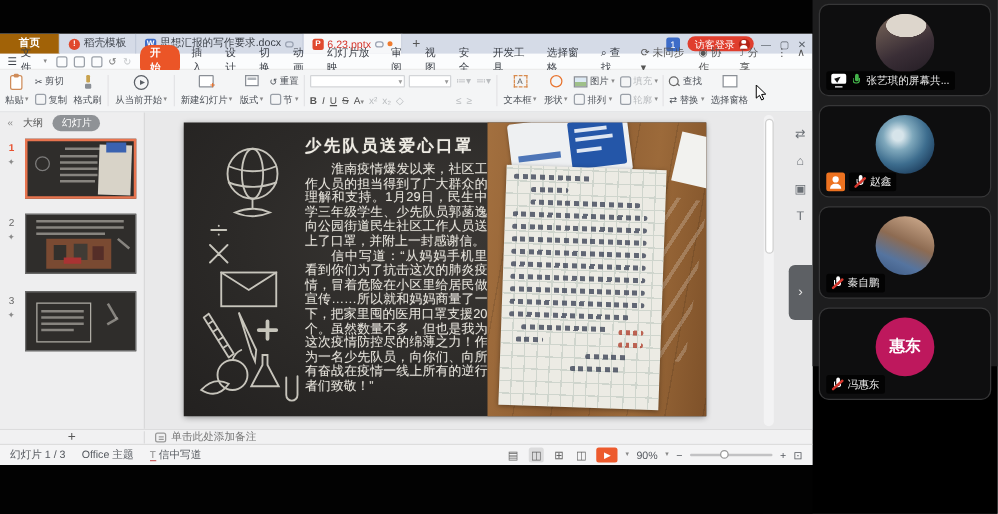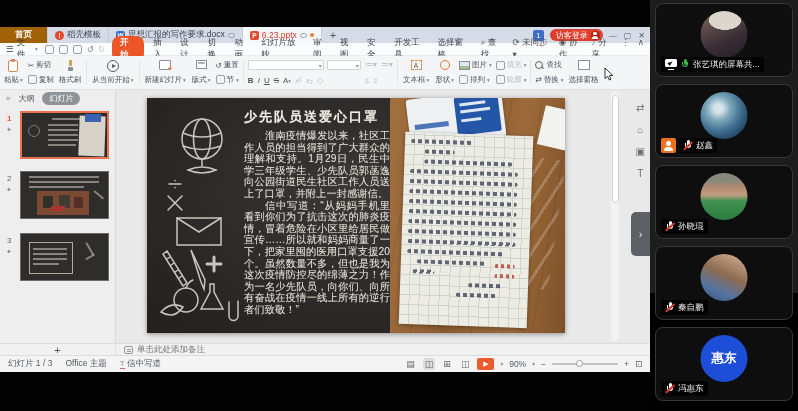--- a/index.html
+++ b/index.html
@@ -145,21 +145,21 @@
   .meeting{position:absolute;right:0;top:0;width:148px;height:293px;background:#1d1d1e;
     padding:3px 5px;display:flex;flex-direction:column;gap:7px}
   .tile{flex:none;height:74px;background:#0e0e0f;border:1px solid #373738;border-radius:8px;position:relative;overflow:hidden}
   .avatar{position:absolute;left:50%;top:7px;transform:translateX(-50%);width:47px;height:47px;border-radius:50%;
     display:flex;align-items:center;justify-content:center;color:#fff;font-size:12.5px;font-weight:bold}
   .av1{background:radial-gradient(ellipse 58% 34% at 52% 20%,#ddd6cc 58%,transparent 60%),
        linear-gradient(155deg,#6b5a52 15%,#3a2e36 60%,#231c24)}
   .av2{background:radial-gradient(circle at 38% 35%,#d6e4ea 0 10%,#7fa8bc 28%,#3d6d8e 55%,#1c3c5c 82%,#122338)}
   .av3{background:linear-gradient(180deg,#87897b 0 16%,#b08a70 30%,#c49c80 46%,#3f9150 60%,#2e7c41)}
   .av4{background:linear-gradient(205deg,#c4a184 12%,#8d6b52 45%,#55749f 72%,#3a5680)}
-  .av5{background:#1d4ed8}
+  .av5{background:#be185d}
   .plabel{position:absolute;left:5px;bottom:4px;display:flex;align-items:center;gap:3px;
     background:rgba(0,0,0,.78);border-radius:2px;padding:1.5px 4px;font-size:8.5px;color:#ededed;white-space:nowrap}
   .chip-host{position:absolute;left:5px;bottom:4px;width:15px;height:15px;background:#ed7220;border-radius:2px}
   .chip-host::before{content:"";position:absolute;left:5px;top:2.5px;width:5px;height:5px;border-radius:50%;background:#fff}
   .chip-host::after{content:"";position:absolute;left:3px;bottom:2px;width:9px;height:4.5px;border-radius:5px 5px 0 0;background:#fff}
   .plabel.shift{left:23px}
   .mic{position:relative;width:10px;height:11px;flex:none}
   .mic b{position:absolute;left:3.5px;top:0;width:3px;height:5.5px;border-radius:1.5px;background:#fff}
   .mic i{position:absolute;left:2px;top:2.5px;width:6px;height:5px;border:1px solid #fff;border-top:none;border-radius:0 0 4px 4px}
   .mic.on b{background:#43b34a}.mic.on i{border-color:#43b34a}
@@ -576,31 +576,20 @@
     <div class="plabel shift">
       <span class="mic">
           <b></b>
           <i></i>
           <s></s>
         </span>
       <span>赵鑫</span>
     </div>
   </div>
 
-  <div class="tile">
-    <div class="avatar av3"></div>
-    <div class="plabel">
-      <span class="mic">
-          <b></b>
-          <i></i>
-          <s></s>
-        </span>
-      <span>孙晓琨</span>
-    </div>
-  </div>
 
   <div class="tile">
     <div class="avatar av4"></div>
     <div class="plabel">
       <span class="mic">
           <b></b>
           <i></i>
           <s></s>
         </span>
       <span>秦自鹏</span>

